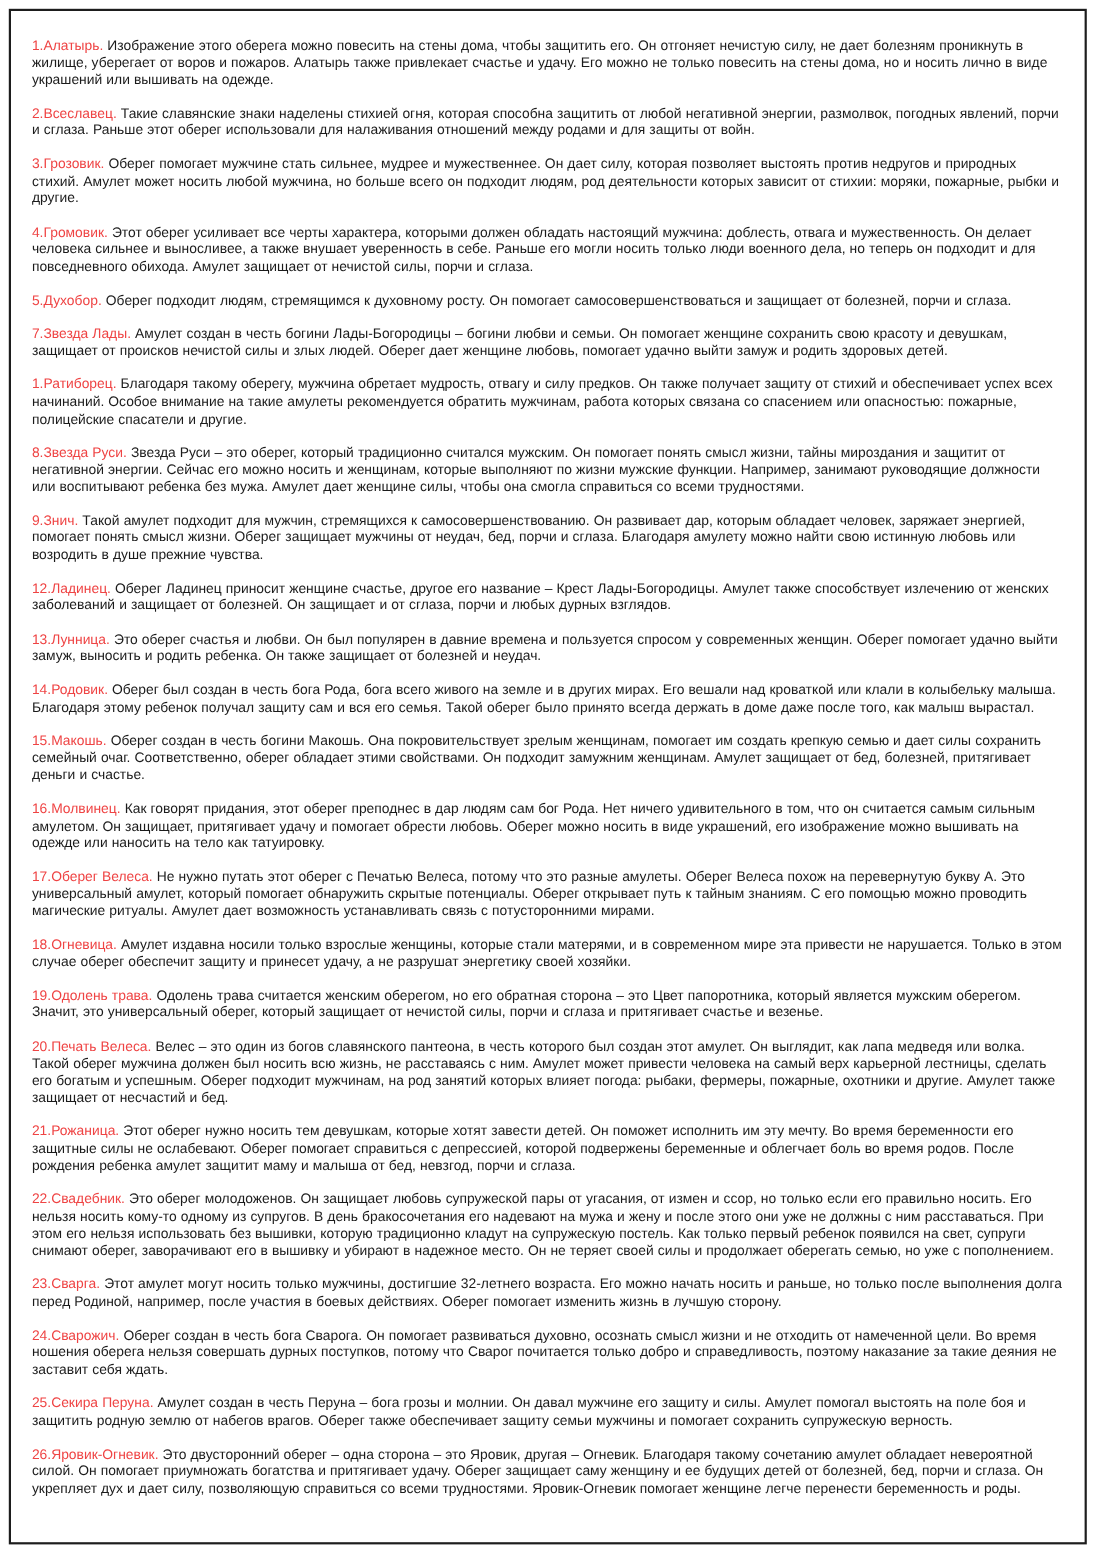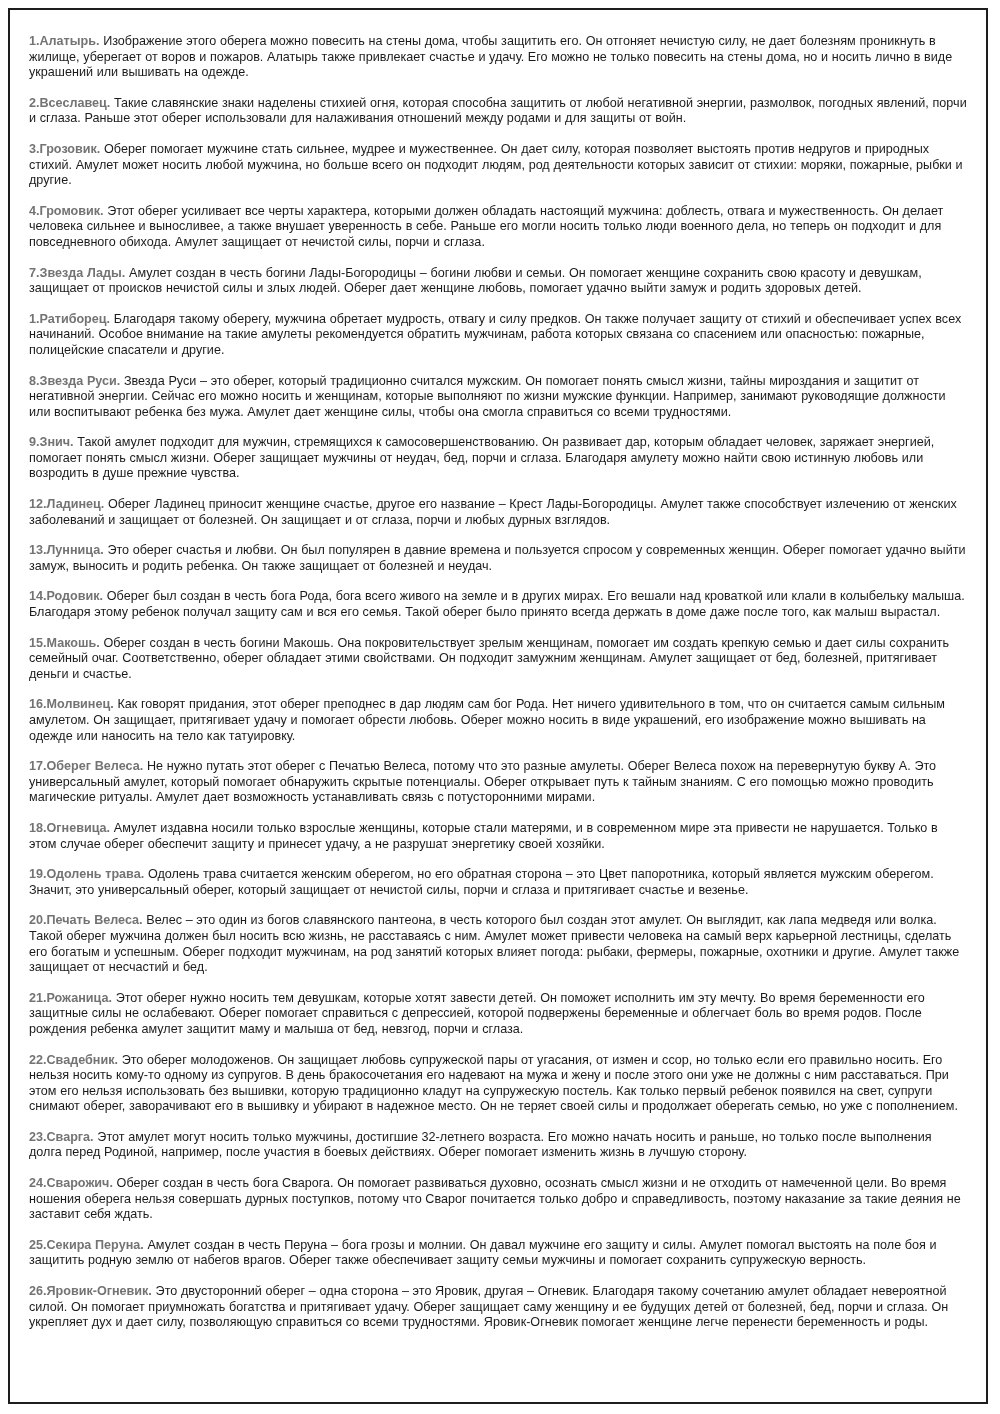--- a/index.html
+++ b/index.html
@@ -28,37 +28,38 @@
   }
   p.para {
     margin: 0 0 15px 0;
     font-size: 12.6px;
     line-height: 15.6px;
     color: #1b1b1b;
     text-align: left;
     word-spacing: 0.2px;
   }
   p.para b.para-label {
-    color: #737373;
-    font-weight: bold;
+    color: #ef4444;
+    font-weight: normal;
   }
 </style>
 </head>
 <body>
 
 <div class="page-frame">
   <div class="page-content" id="paragraphs-container">
   <p class="para"><b class="para-label">1.Алатырь.</b> <span class="para-text">Изображение этого оберега можно повесить на стены дома, чтобы защитить его. Он отгоняет нечистую силу, не дает болезням проникнуть в жилище, уберегает от воров и пожаров. Алатырь также привлекает счастье и удачу. Его можно не только повесить на стены дома, но и носить лично в виде украшений или вышивать на одежде.</span></p>
 
   <p class="para"><b class="para-label">2.Всеславец.</b> <span class="para-text">Такие славянские знаки наделены стихией огня, которая способна защитить от любой негативной энергии, размолвок, погодных явлений, порчи и сглаза. Раньше этот оберег использовали для налаживания отношений между родами и для защиты от войн.</span></p>
 
   <p class="para"><b class="para-label">3.Грозовик.</b> <span class="para-text">Оберег помогает мужчине стать сильнее, мудрее и мужественнее. Он дает силу, которая позволяет выстоять против недругов и природных стихий. Амулет может носить любой мужчина, но больше всего он подходит людям, род деятельности которых зависит от стихии: моряки, пожарные, рыбки и другие.</span></p>
 
   <p class="para"><b class="para-label">4.Громовик.</b> <span class="para-text">Этот оберег усиливает все черты характера, которыми должен обладать настоящий мужчина: доблесть, отвага и мужественность. Он делает человека сильнее и выносливее, а также внушает уверенность в себе. Раньше его могли носить только люди военного дела, но теперь он подходит и для повседневного обихода. Амулет защищает от нечистой силы, порчи и сглаза.</span></p>
 
+  <p class="para"><b class="para-label">5.Духобор.</b> <span class="para-text">Оберег подходит людям, стремящимся к духовному росту. Он помогает самосовершенствоваться и защищает от болезней, порчи и сглаза.</span></p>
 
   <p class="para"><b class="para-label">7.Звезда Лады.</b> <span class="para-text">Амулет создан в честь богини Лады-Богородицы – богини любви и семьи. Он помогает женщине сохранить свою красоту и девушкам, защищает от происков нечистой силы и злых людей. Оберег дает женщине любовь, помогает удачно выйти замуж и родить здоровых детей.</span></p>
 
   <p class="para"><b class="para-label">1.Ратиборец.</b> <span class="para-text">Благодаря такому оберегу, мужчина обретает мудрость, отвагу и силу предков. Он также получает защиту от стихий и обеспечивает успех всех начинаний. Особое внимание на такие амулеты рекомендуется обратить мужчинам, работа которых связана со спасением или опасностью: пожарные, полицейские спасатели и другие.</span></p>
 
   <p class="para"><b class="para-label">8.Звезда Руси.</b> <span class="para-text">Звезда Руси – это оберег, который традиционно считался мужским. Он помогает понять смысл жизни, тайны мироздания и защитит от негативной энергии. Сейчас его можно носить и женщинам, которые выполняют по жизни мужские функции. Например, занимают руководящие должности или воспитывают ребенка без мужа. Амулет дает женщине силы, чтобы она смогла справиться со всеми трудностями.</span></p>
 
   <p class="para"><b class="para-label">9.Знич.</b> <span class="para-text">Такой амулет подходит для мужчин, стремящихся к самосовершенствованию. Он развивает дар, которым обладает человек, заряжает энергией, помогает понять смысл жизни. Оберег защищает мужчины от неудач, бед, порчи и сглаза. Благодаря амулету можно найти свою истинную любовь или возродить в душе прежние чувства.</span></p>
 
 

